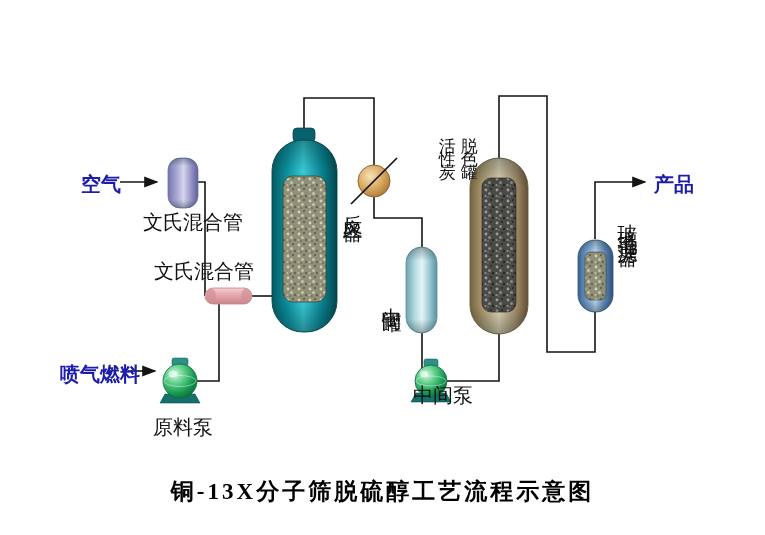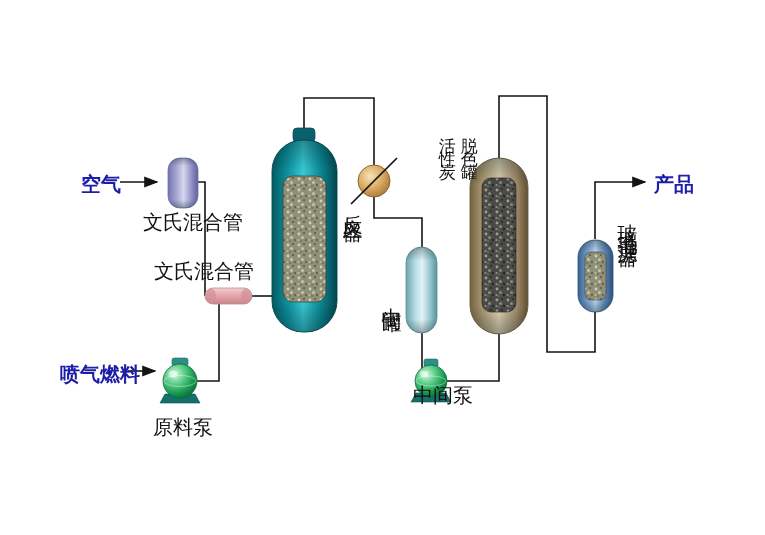--- a/index.html
+++ b/index.html
@@ -185,13 +185,14 @@
   <div class="lbl" style="left:154px;top:260px;">文氏混合管</div>
   <div class="lbl" style="left:153px;top:416px;">原料泵</div>
   <div class="lbl" style="left:413px;top:384px;">中间泵</div>
 
   <div class="lbl vlabel" style="left:342px;top:198px;letter-spacing:5px;">反应器</div>
   <div class="lbl vlabel" style="left:381px;top:292px;letter-spacing:3px;">中间罐</div>
   <div class="lbl vlabel" style="left:437px;top:124px;letter-spacing:13px;font-size:17px;">活性炭</div>
   <div class="lbl vlabel" style="left:459px;top:124px;letter-spacing:13px;font-size:17px;">脱色罐</div>
   <div class="lbl vlabel" style="left:617px;top:208px;letter-spacing:5px;">玻璃毛过滤器</div>
 
+  <div class="title">铜-13X分子筛脱硫醇工艺流程示意图</div>
 </div>
 
 </body></html>

